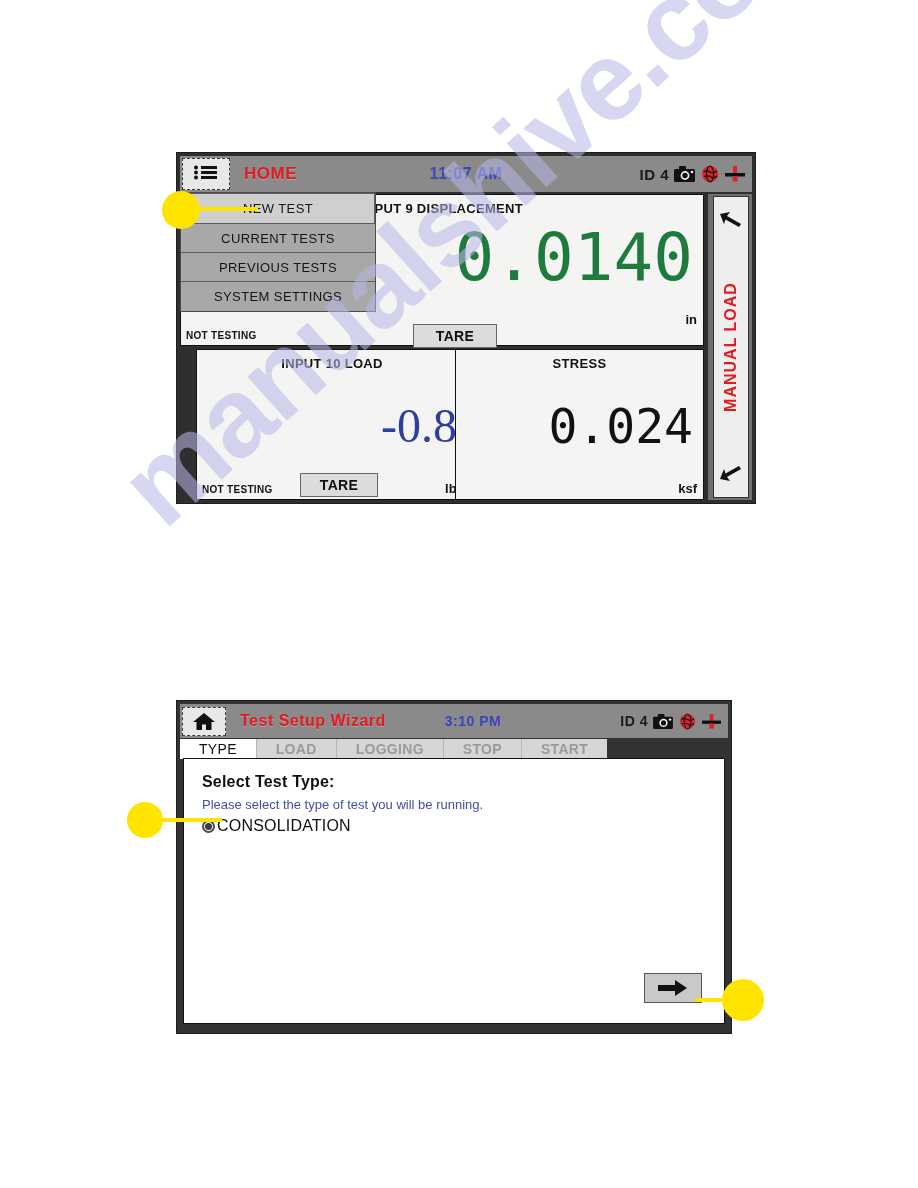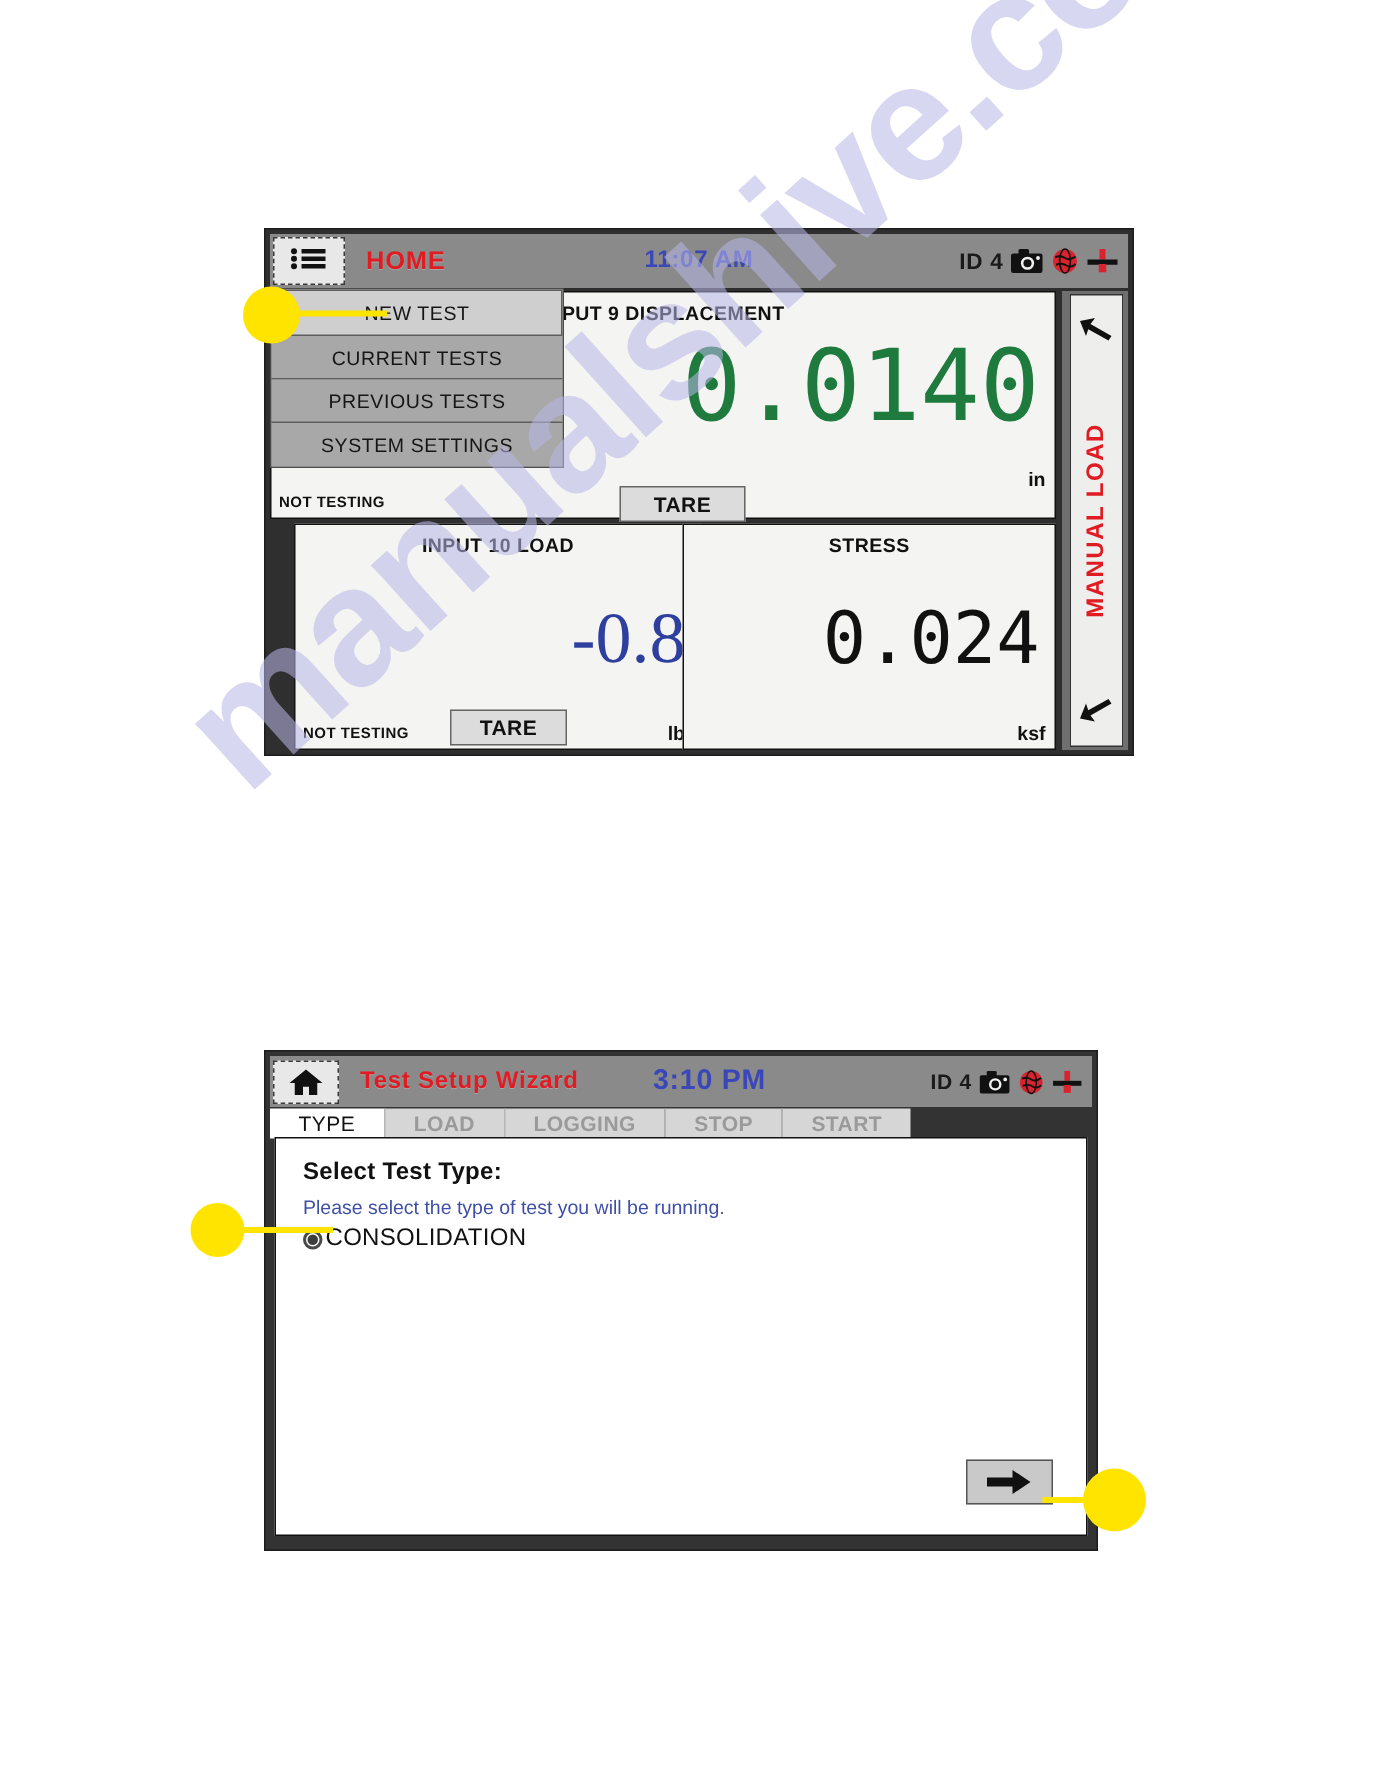--- a/index.html
+++ b/index.html
@@ -119,21 +119,21 @@
   #shot2{
     position:absolute;left:176px;top:700px;width:556px;height:334px;
     background:#333333;border:1px solid #1d1d1d;box-sizing:border-box;z-index:5;
   }
   #shot2 .titlebar{
     position:absolute;left:3px;top:3px;right:3px;height:34px;background:#8a8a8a;
     display:flex;align-items:center;
   }
   #shot2 .menu-btn{width:44px;height:29px;}
   #shot2 .tb-title{font-size:16px;}
-  #shot2 .tb-clock{font-size:19px;padding-left:38px;}
+  #shot2 .tb-clock{font-size:14px;padding-left:38px;}
   #shot2 .tb-id{font-size:14px;}
 
   #tabbar{
     position:absolute;left:3px;top:37px;right:3px;height:21px;background:#333;
     display:flex;align-items:flex-end;
   }
   .tab{
     height:20px;padding:0 19px;display:flex;align-items:center;box-sizing:border-box;
     font-size:14px;letter-spacing:.3px;
   }

